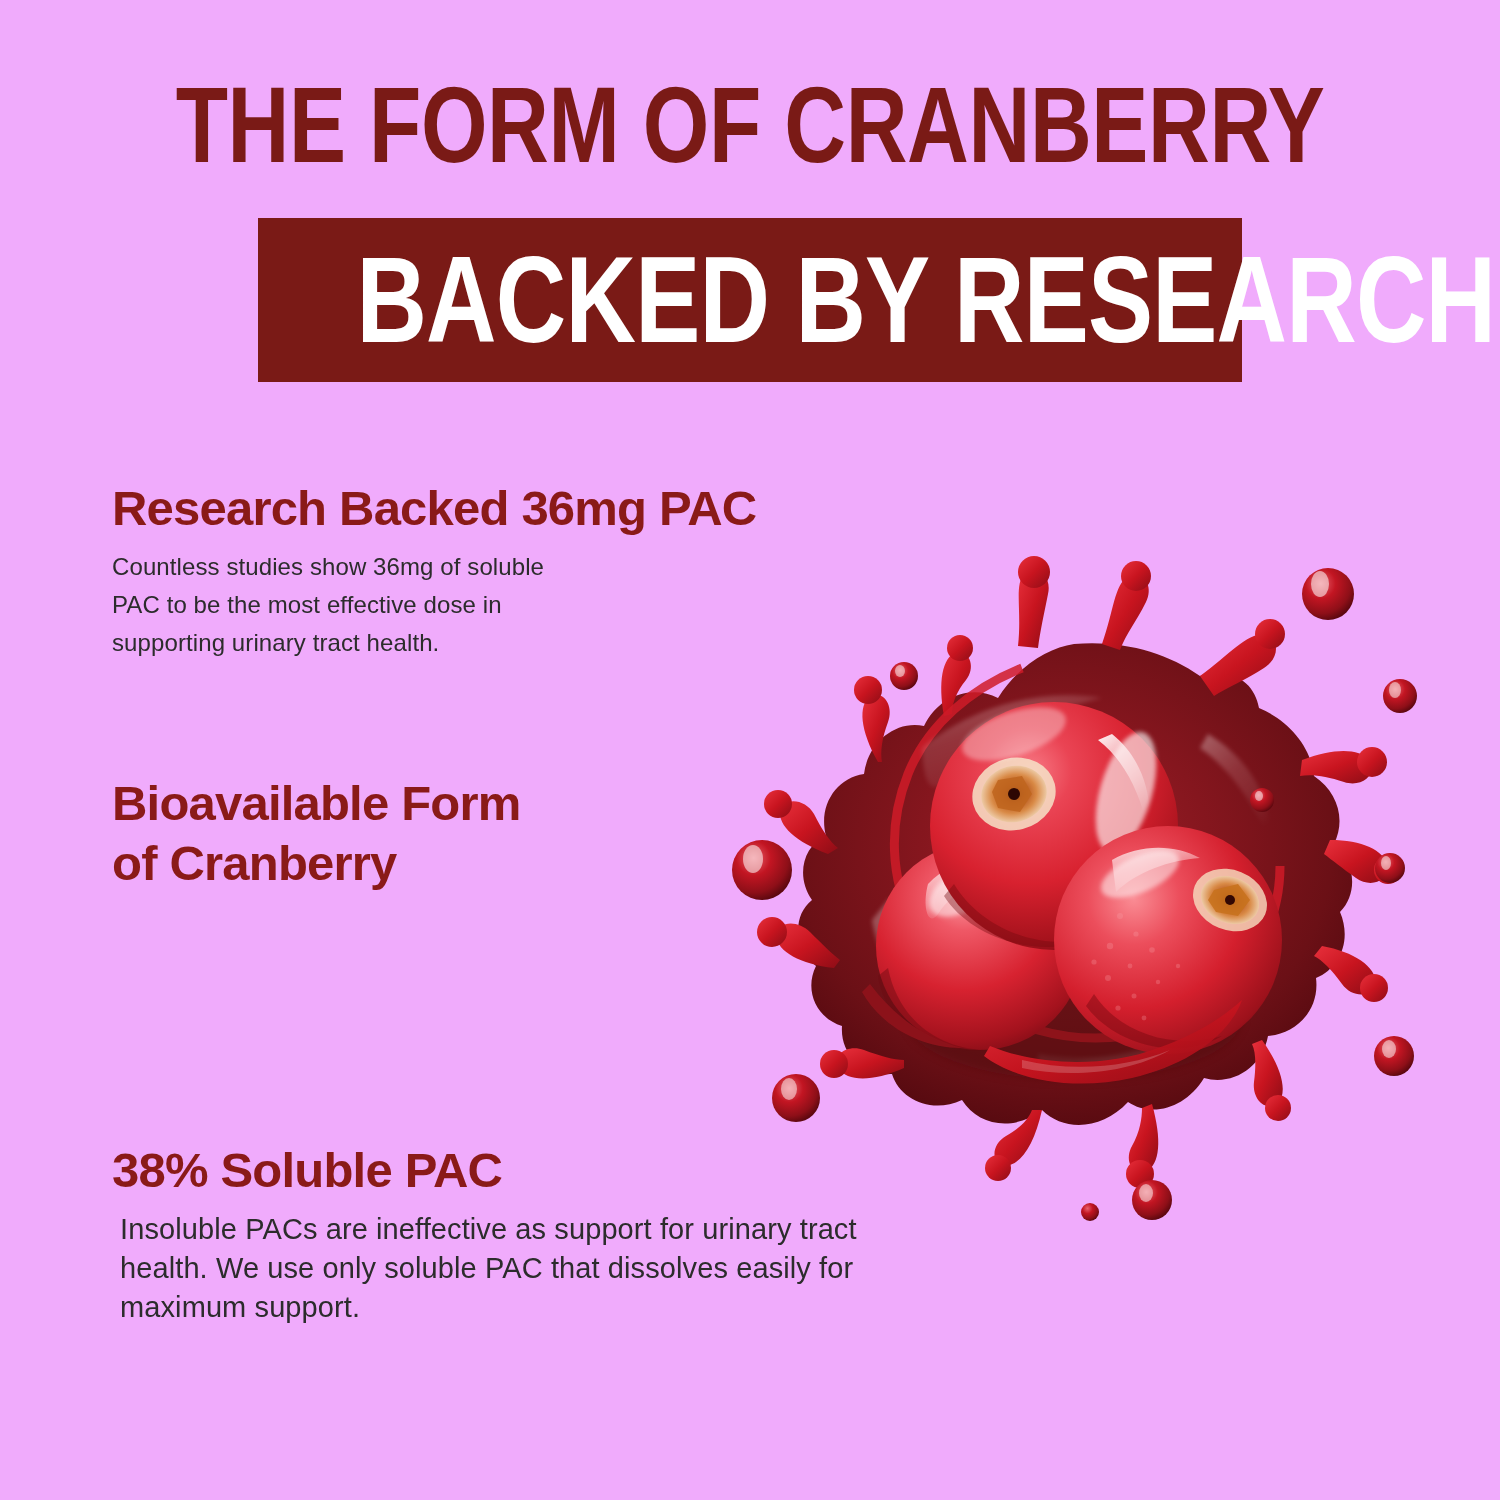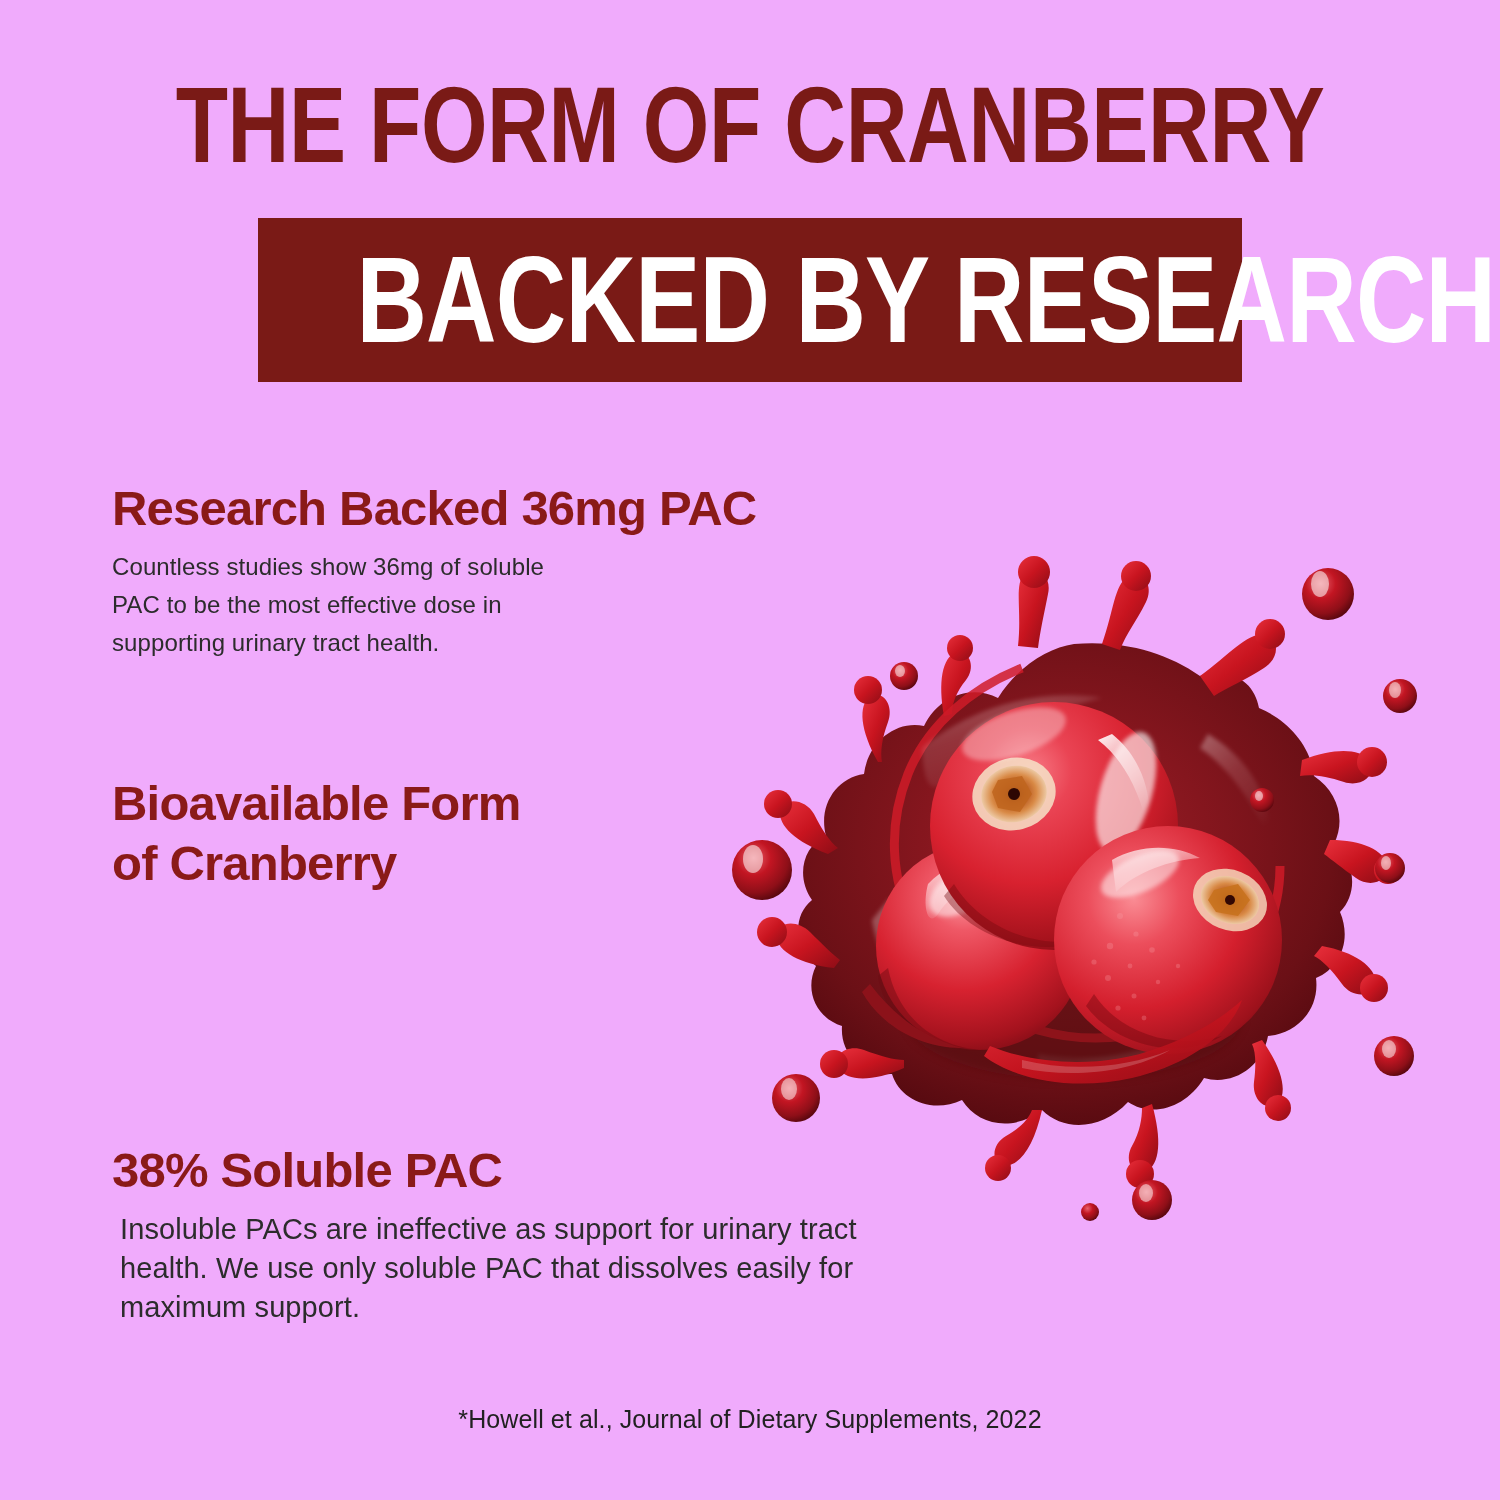--- a/index.html
+++ b/index.html
@@ -403,15 +403,14 @@
     </div>
 
     <div class="section" id="sec-2">
       <h2 class="section-heading">38% Soluble PAC</h2>
       <p class="section-body">Insoluble PACs are ineffective as support for urinary tract
 health. We use only soluble PAC that dissolves easily for
 maximum support.</p>
     </div>
   </div>
 
-  <div class="footnote">*Howell et al., Journal of Dietary Supplements, 2022</div>
 
 </div>
 
 </body></html>

